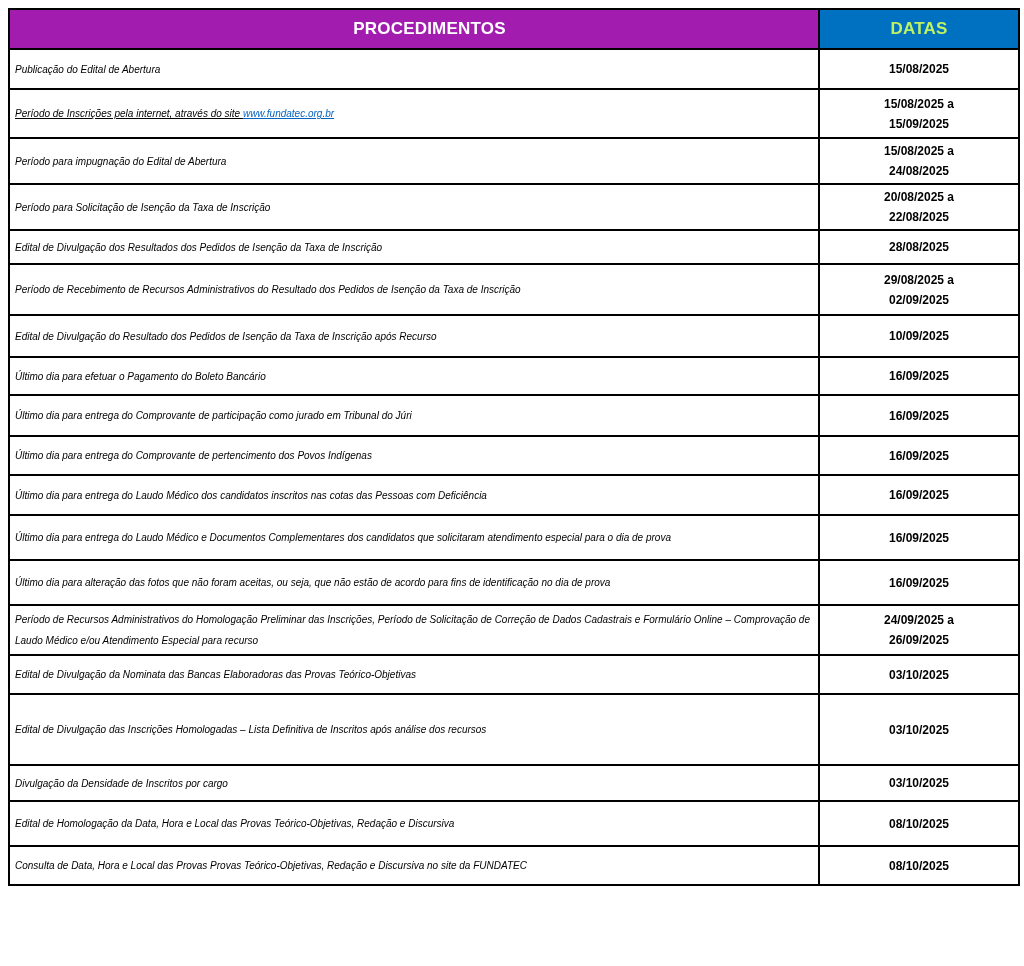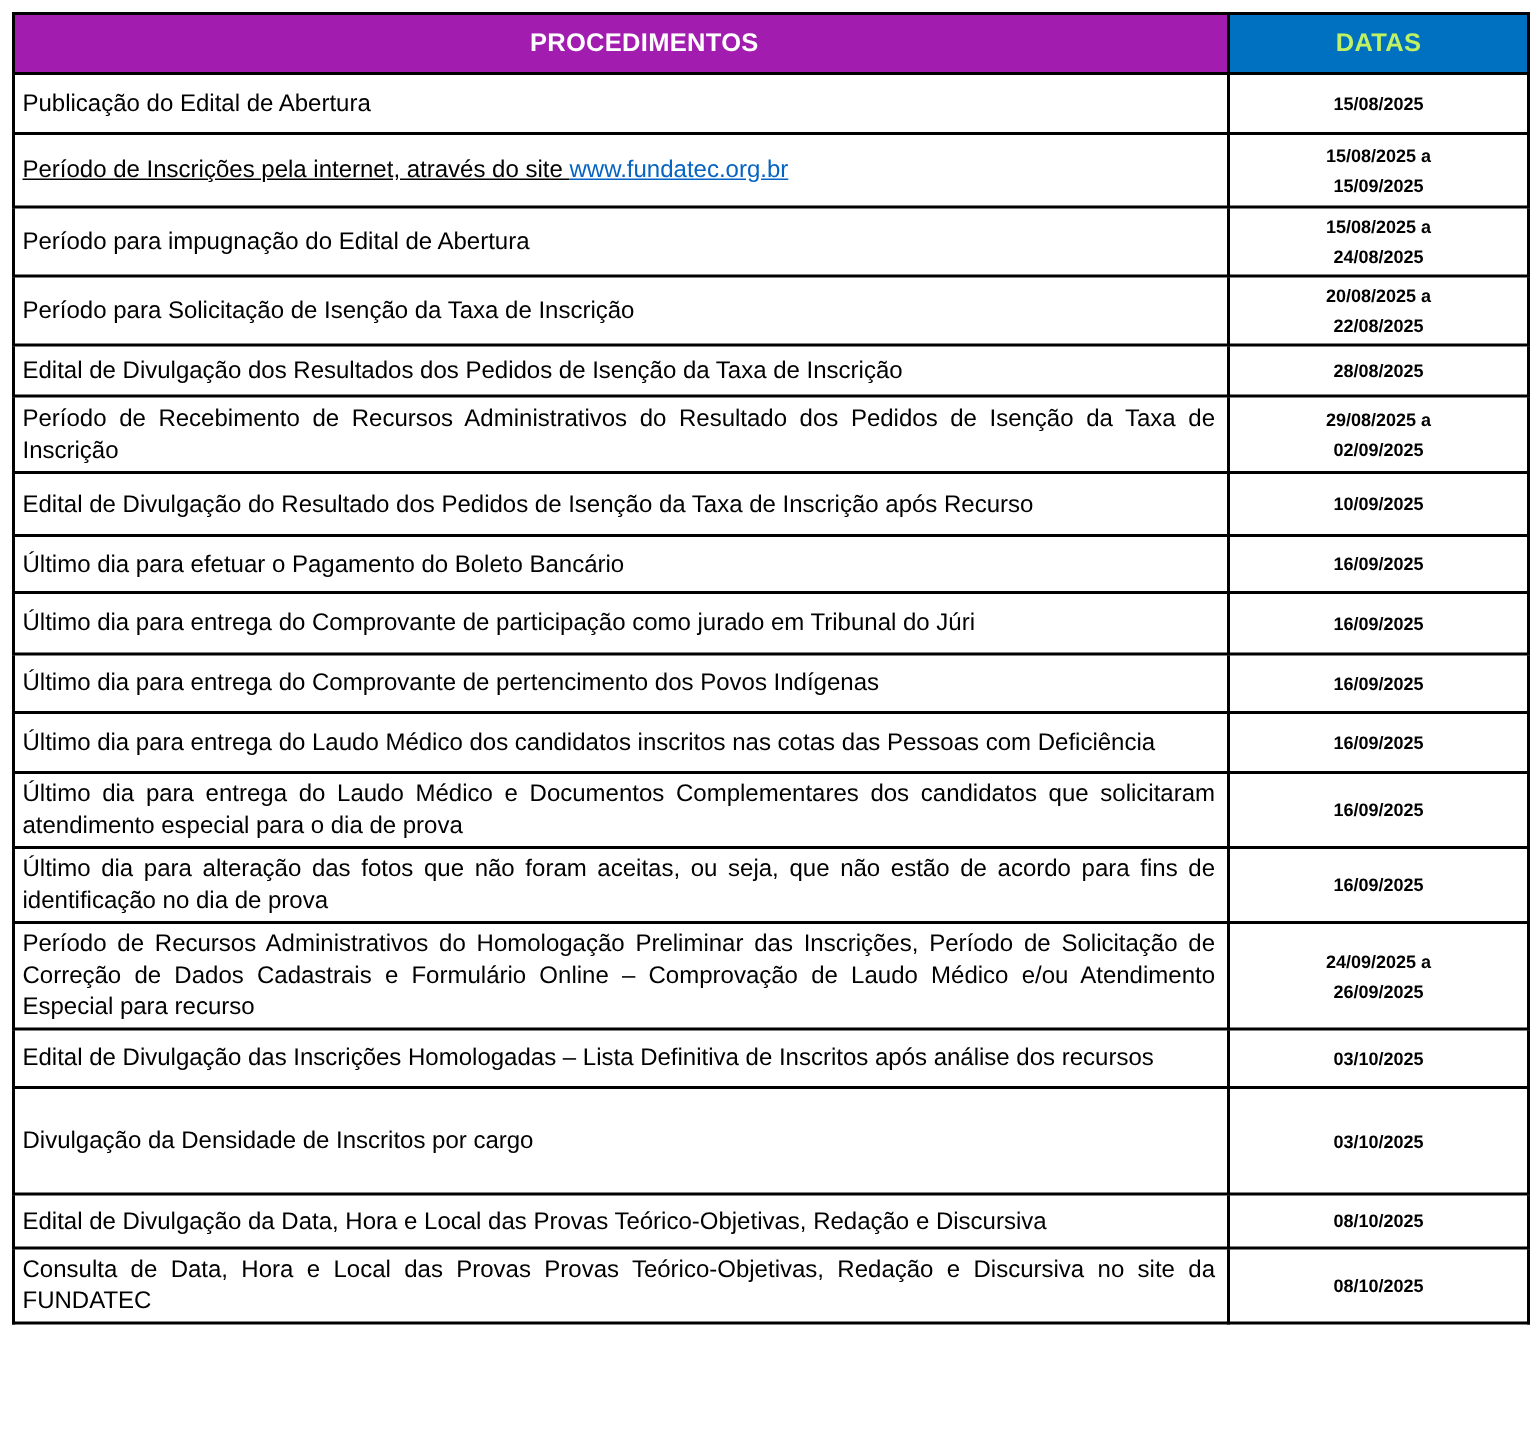--- a/index.html
+++ b/index.html
@@ -31,23 +31,24 @@
     height: 40px;
     text-align: center;
     vertical-align: middle;
     font-size: 17px;
     font-weight: bold;
     letter-spacing: 0.2px;
   }
   td.procedure-cell {
     text-align: justify;
     vertical-align: middle;
-    font-size: 16px;
+    font-size: 10px;
     line-height: 21px;
     padding: 3px 8px 3px 5px;
+    font-style: italic;
   }
   td.date-cell {
     text-align: center;
     vertical-align: middle;
     font-size: 12px;
     line-height: 20px;
     padding: 2px 4px;
     white-space: pre-line;
     font-weight: bold;
   }
@@ -150,29 +151,33 @@
         <tr>
           <td class="procedure-cell"><span>Último dia para alteração das fotos que não foram aceitas, ou seja, que não estão de acordo para fins de identificação no dia de prova</span></td>
           <td class="date-cell">16/09/2025</td>
         </tr>
         <tr>
           <td class="procedure-cell"><span>Período de Recursos Administrativos do Homologação Preliminar das Inscrições, Período de Solicitação de Correção de Dados Cadastrais e Formulário Online – Comprovação de Laudo Médico e/ou Atendimento Especial para recurso</span></td>
           <td class="date-cell">24/09/2025 a
 26/09/2025</td>
         </tr>
         <tr>
+          <td class="procedure-cell"><span>Edital de Divulgação da Nominata das Bancas Elaboradoras das Provas Teórico-Objetivas</span></td>
+          <td class="date-cell">03/10/2025</td>
+        </tr>
+        <tr>
           <td class="procedure-cell"><span>Edital de Divulgação das Inscrições Homologadas – Lista Definitiva de Inscritos após análise dos recursos</span></td>
           <td class="date-cell">03/10/2025</td>
         </tr>
         <tr>
           <td class="procedure-cell"><span>Divulgação da Densidade de Inscritos por cargo</span></td>
           <td class="date-cell">03/10/2025</td>
         </tr>
         <tr>
-          <td class="procedure-cell"><span>Edital de Divulgação da Data, Hora e Local das Provas Teórico-Objetivas, Redação e Discursiva</span></td>
+          <td class="procedure-cell"><span>Edital de Homologação da Data, Hora e Local das Provas Teórico-Objetivas, Redação e Discursiva</span></td>
           <td class="date-cell">08/10/2025</td>
         </tr>
         <tr>
           <td class="procedure-cell"><span>Consulta de Data, Hora e Local das Provas Provas Teórico-Objetivas, Redação e Discursiva no site da FUNDATEC</span></td>
           <td class="date-cell">08/10/2025</td>
         </tr>
       </tbody>
   </table>
 </div>
 

